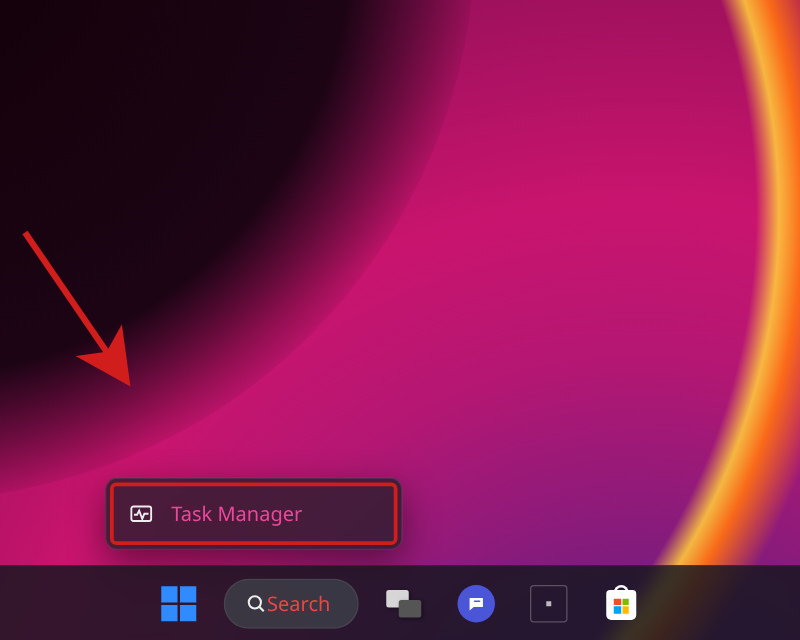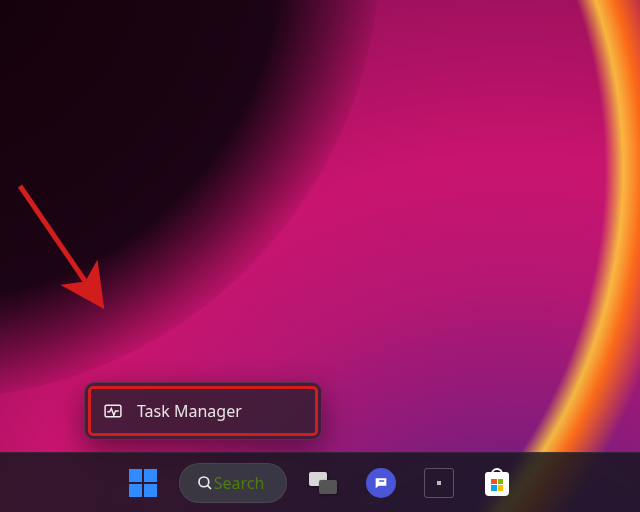--- a/index.html
+++ b/index.html
@@ -61,21 +61,21 @@
     width: 28px; height: 28px; display: grid;
     grid-template-columns: 1fr 1fr; grid-template-rows: 1fr 1fr; gap: 2px;
   }
   .start-logo span { background: #2f8bff; display: block; }
 
   .search-pill {
     height: 40px; padding: 0 22px 0 16px;
     display: flex; align-items: center; 
     background: rgba(60,62,72,0.85);
     border-radius: 999px;
-    color: #4d7c0f;
+    color: #ef4444;
     font-size: 16px;
     cursor: pointer;
     border: 1px solid rgba(255,255,255,0.07);
   }
 
   .taskview-ic { position: relative; width: 28px; height: 22px; }
   .taskview-ic .a { position:absolute; left:0; top:0; width:18px; height:14px; background:#d6d6d6; border-radius:2px; box-shadow: 1px 1px 3px rgba(0,0,0,.4);}
   .taskview-ic .b { position:absolute; right:0; bottom:0; width:18px; height:14px; background:#555; border-radius:2px; box-shadow: 1px 1px 3px rgba(0,0,0,.4);}
 
   .chat-ic { width:30px; height:30px; border-radius:50%; background:#4b55d8; display:flex; align-items:center; justify-content:center;}
@@ -96,21 +96,21 @@
   
   .context-menu {
     position: absolute;
     left: 84px; bottom: 72px;
     width: 238px;
     background: rgba(40,30,44,0.78);
     border: 1px solid rgba(255,255,255,0.10);
     border-radius: 10px;
     padding: 6px;
     box-shadow: 0 10px 30px rgba(0,0,0,0.45);
-    color: #e5e5e5;
+    color: #ec4899;
     backdrop-filter: blur(6px);
   }
   .cm-item {
     display: flex; align-items: center; gap: 14px;
     height: 44px; padding: 0 12px;
     border-radius: 6px;
     font-size: 16px;
     cursor: pointer;
   }
   .cm-item .ic { width:20px; height:20px; display:flex; align-items:center; justify-content:center; }

